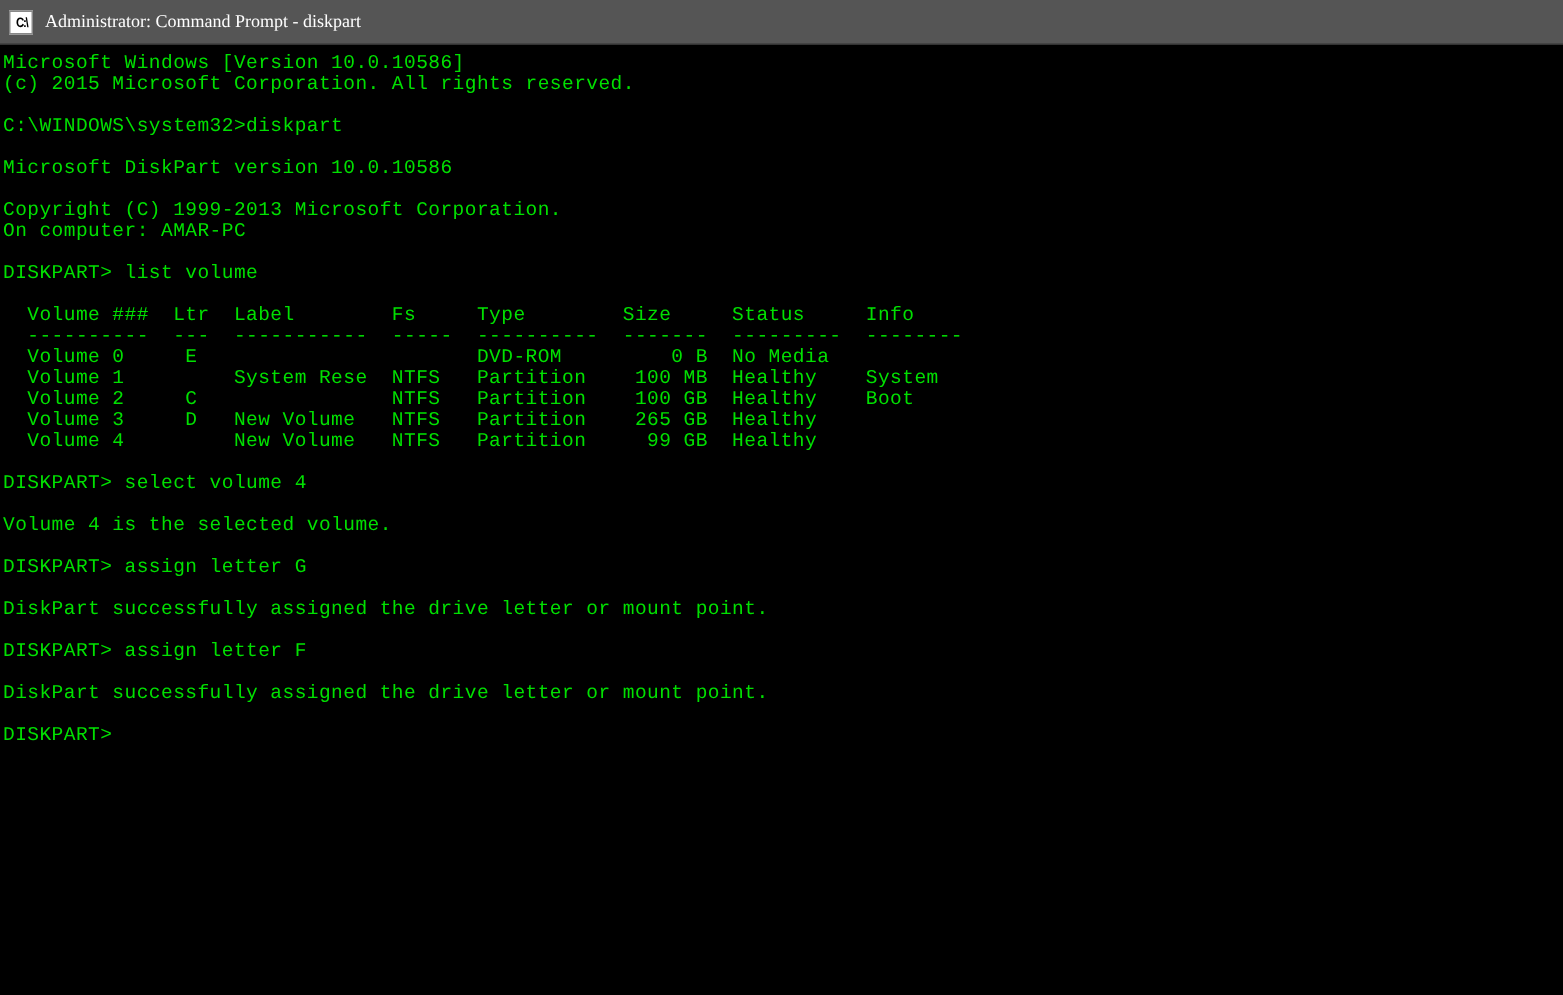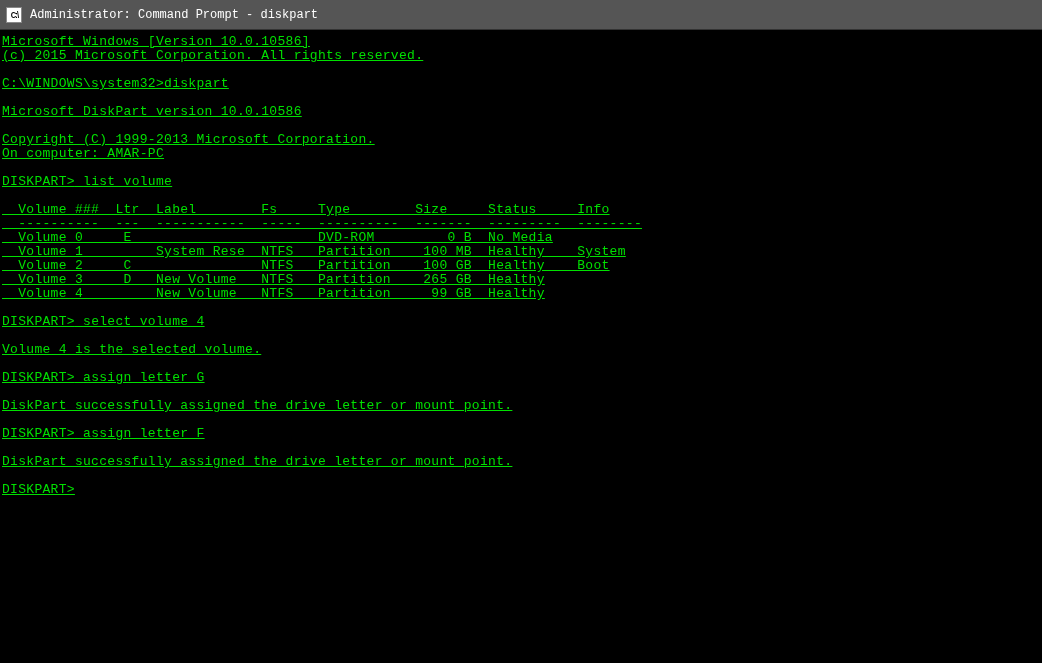--- a/index.html
+++ b/index.html
@@ -35,34 +35,33 @@
       color: #000;
       margin-right: 8px;
       border: 1px solid #888;
     }
     .icon-text {
       transform: scaleX(0.85);
       letter-spacing: -1px;
     }
     .titlebar-text {
       color: #fff;
-      font-family: Liberation Mono, monospace;
+      font-family: Liberation Serif, serif;
       font-size: 12px;
     }
     .terminal {
       background: #000;
       color: #00e000;
       font-size: 13px;
       line-height: 14px;
       padding: 5px 2px;
       white-space: pre;
       letter-spacing: 0.3px;
       height: calc(100% - 30px);
       overflow: hidden;
-      text-decoration: underline;
     }
   </style>
 </head>
 <body>
 
 <div class="titlebar">
   <div class="titlebar-icon">
       <span class="icon-text">C:\</span>
     </div>
   <span class="titlebar-text">Administrator: Command Prompt - diskpart</span>

